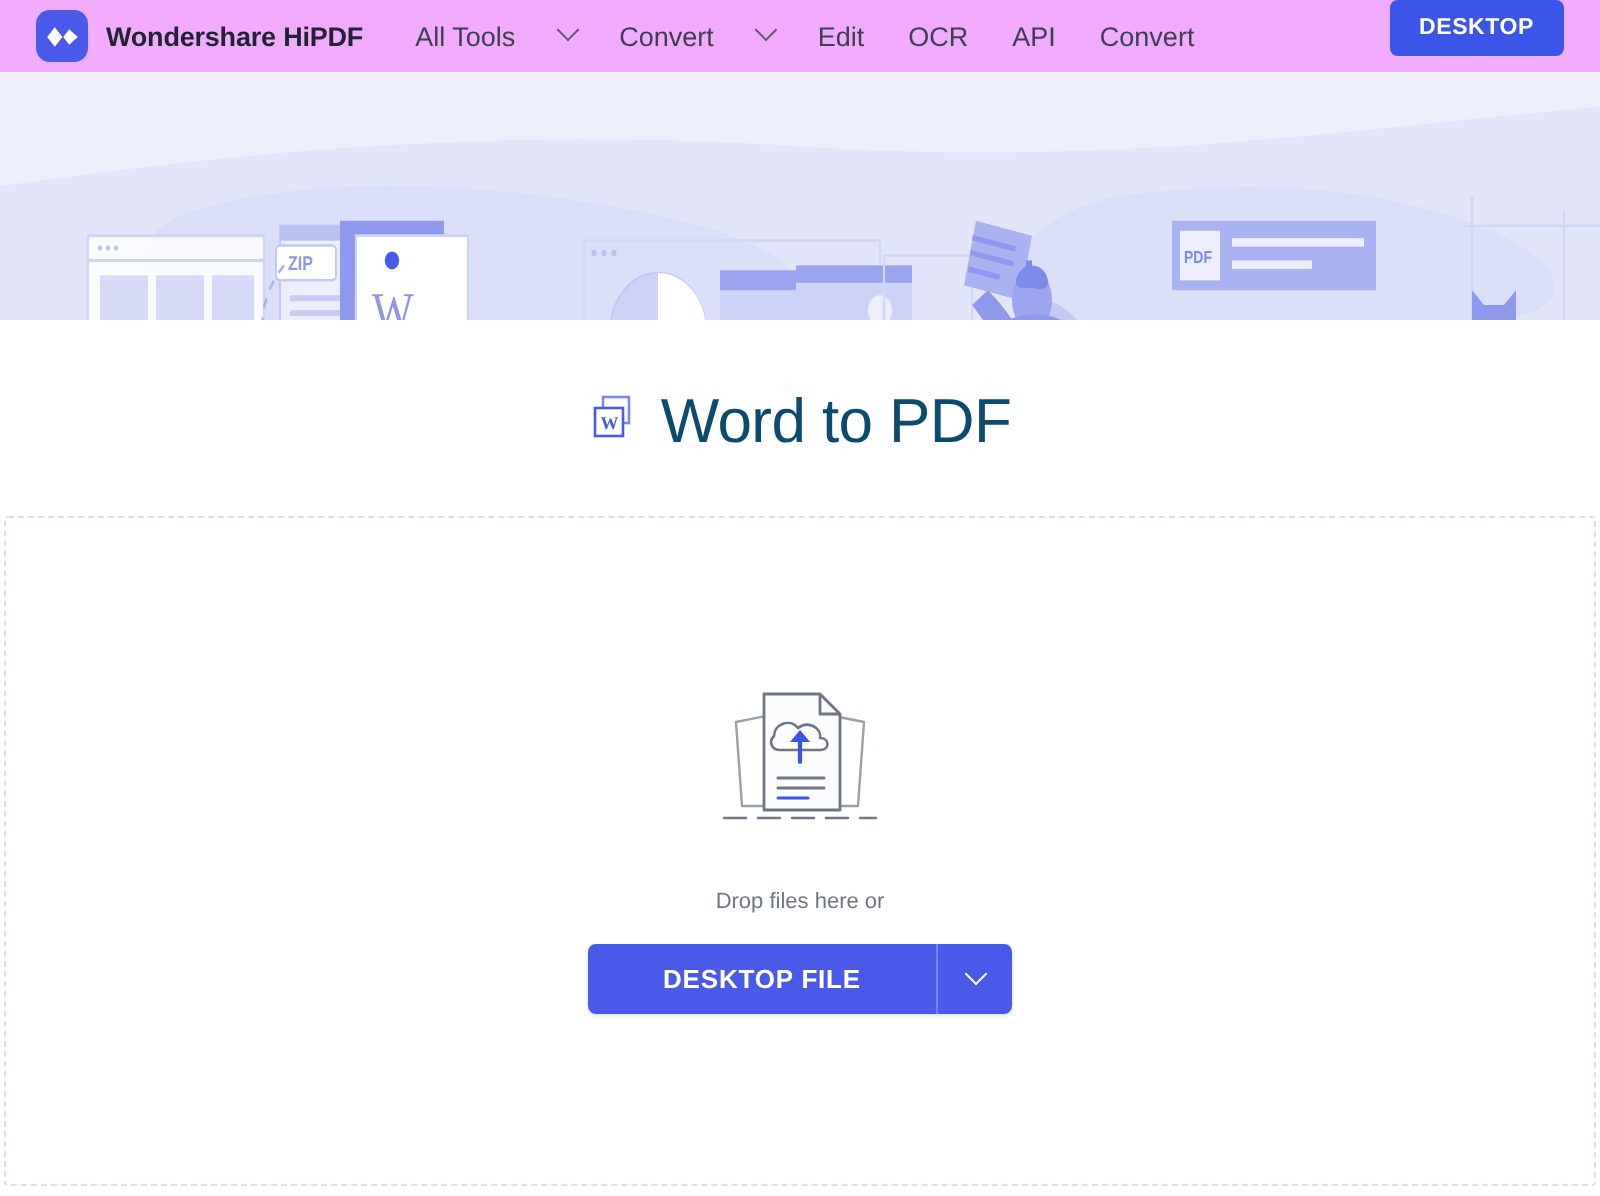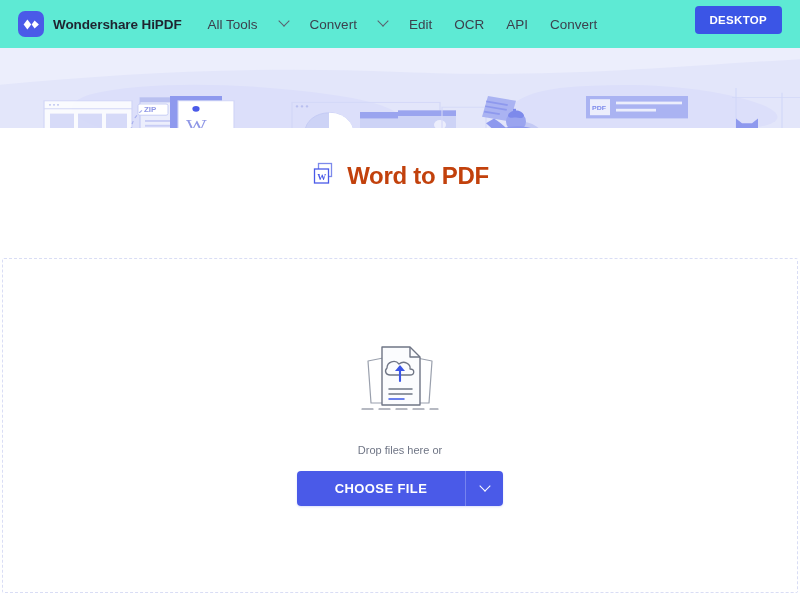--- a/index.html
+++ b/index.html
@@ -6,23 +6,23 @@
   html, body {
     margin: 0; padding: 0;
     width: 800px; height: 598px;
     background: #ffffff;
     font-family: "Liberation Sans", sans-serif;
     overflow: hidden;
   }
 
   
   .header {
-    height: 48px;
+    height: 36px;
     width: 100%;
-    background: #5eead4;
+    background: #f0abfc;
     display: flex;
     align-items: center;
     padding: 0 18px;
     position: relative;
   }
   .brand {
     display: flex;
     align-items: center;
     gap: 9px;
     margin-right: 26px;
@@ -91,42 +91,42 @@
     padding: 7px 17px;
     border-radius: 4px;
     border: 1.3px solid #3b55e6;
     cursor: pointer;
     font-family: "Liberation Sans", sans-serif;
   }
 
   
   .hero {
     width: 100%;
-    height: 80px;
+    height: 124px;
     background: #eceefc;
     position: relative;
     overflow: hidden;
   }
   .hero svg { display: block; width: 100%; height: 100%; }
 
   
   .title-block {
     padding-top: 33px;
     text-align: center;
   }
   .title-row {
     display: flex;
     align-items: center;
     justify-content: center;
     gap: 11px;
   }
   .page-title {
-    font-size: 24px;
-    font-weight: bold;
-    color: #c2410c;
+    font-size: 31px;
+    font-weight: normal;
+    color: #0c4a6e;
     letter-spacing: -0.3px;
   }
   .subtitle {
     margin-top: 13px;
     font-size: 13.5px;
     color: #8d93a1;
   }
 
   
   .dropzone {
@@ -418,20 +418,20 @@
         <line x1="41" y1="57" x2="64" y2="57" stroke="#6f7585" stroke-width="1.5" stroke-linecap="round"></line>
         <line x1="41" y1="62" x2="56" y2="62" stroke="#3b55e6" stroke-width="1.5" stroke-linecap="round"></line>
 
         <line x1="14" y1="72" x2="90" y2="72" stroke="#6f7585" stroke-width="1.2" stroke-dasharray="11 6" stroke-linecap="round"></line>
       </svg>
     </span>
 
     <div class="drop-text">Drop files here or</div>
 
     <div class="choose-wrap">
-      <button class="btn-choose">CHOOSE FILE</button>
+      <button class="btn-choose">DESKTOP FILE</button>
       <button class="btn-choose-more">
         <i class="chev-white"></i>
       </button>
     </div>
   </div>
 
 </div>
 
 </body></html>

